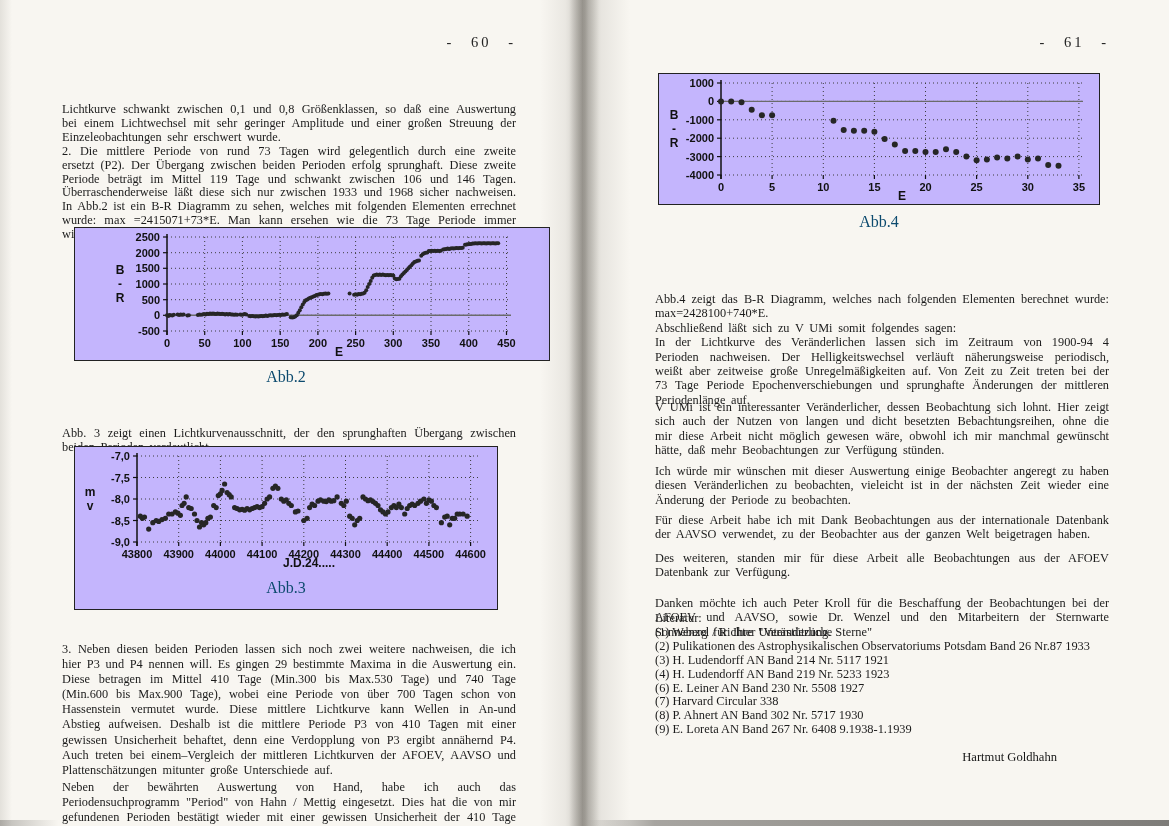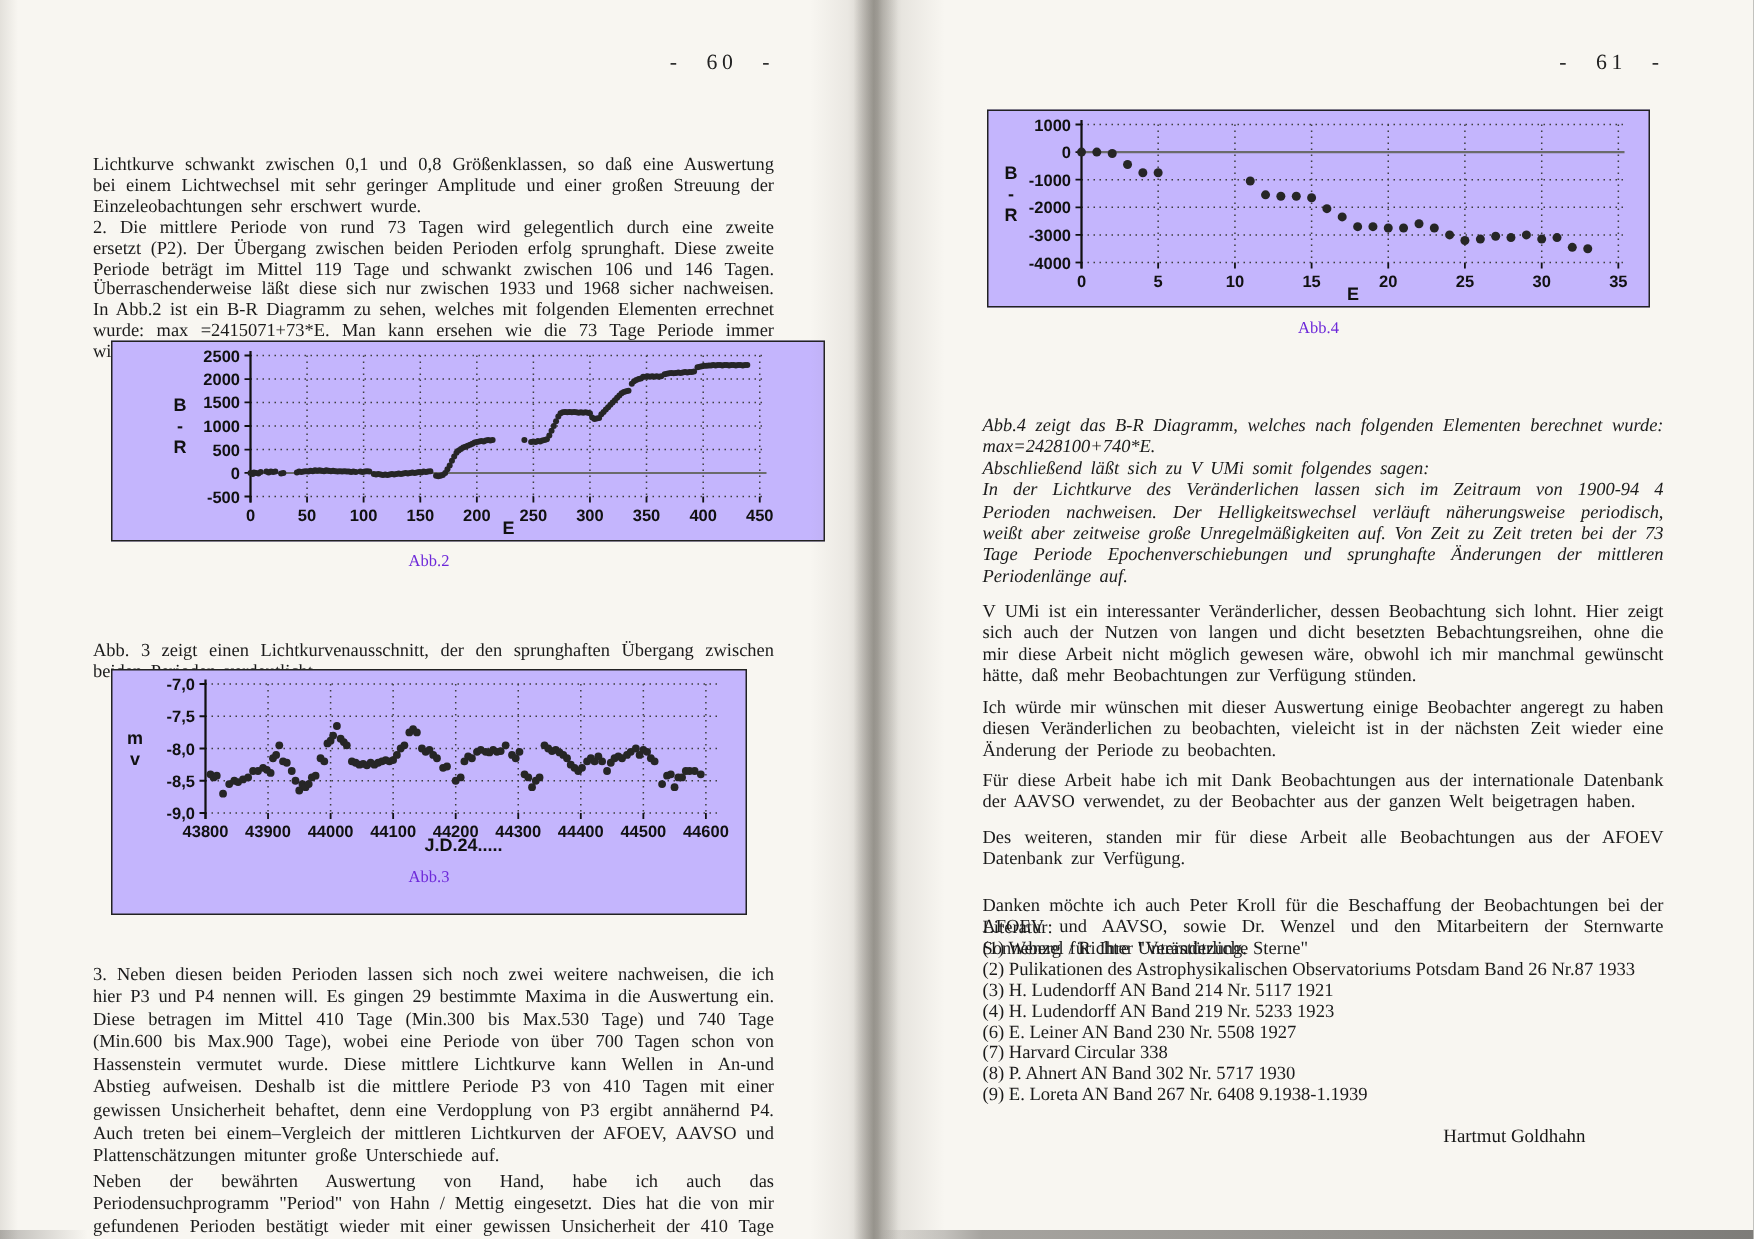--- a/index.html
+++ b/index.html
@@ -10,21 +10,21 @@
   }
   .hdr{position:absolute; width:454px; text-align:right; font-size:14.5px;
        letter-spacing:3px; word-spacing:10px; color:#222;}
   .block{position:absolute; width:454px; text-align:justify;
          font-size:12.3px; line-height:13.9px; word-spacing:2.6px; color:#1b1b1b;margin-top:36px;}
   .block p{margin:0;}
   .block-wide{line-height:15.1px;}
   .p61 .block{line-height:14.4px;}
   .chart-box{position:absolute; box-sizing:border-box; background:#c4b5fd;
              border:1.5px solid #222;}
-  .cap{position:absolute; text-align:center; font-size:11px; color:#6d28d9;}
+  .cap{position:absolute; text-align:center; font-size:16px; color:#0c4a6e;}
   .refs{position:absolute; width:454px; font-size:12.4px; line-height:13.9px;
         text-align:left; color:#1b1b1b;}
   .refs div{white-space:nowrap;}
   .sig{position:absolute; width:454px; text-align:right; padding-right:52px;
        box-sizing:border-box; font-size:12.6px;}
   
   .gutter{position:absolute; top:0; height:826px; pointer-events:none;}
   .g1{left:540px; width:90px;
       background:linear-gradient(90deg, rgba(110,104,94,0) 0%, rgba(110,104,94,0.10) 28%,
                  rgba(92,87,78,0.34) 50%, rgba(110,104,94,0.12) 68%, rgba(110,104,94,0) 100%);}
@@ -562,21 +562,21 @@
           <circle class="dot" cx="379.0" cy="84.4" r="3"></circle>
           <circle class="dot" cx="389.2" cy="90.9" r="3"></circle>
           <circle class="dot" cx="399.5" cy="91.8" r="3"></circle>
           <text class="al" text-anchor="middle" x="243" y="126">E</text>
           <text class="al" text-anchor="middle" x="15" y="45">B</text>
           <text class="al" text-anchor="middle" x="15" y="59">-</text>
           <text class="al" text-anchor="middle" x="15" y="73">R</text>
         </svg></div>
     <div class="cap" style="left:658px; top:213px; width:442px;">Abb.4</div>
 
-    <div class="block" style="left:655px; top:240px;font-style:italic;">
+    <div class="block" style="left:655px; top:256px;">
       <p>Abb.4 zeigt das B-R Diagramm, welches nach folgenden Elementen berechnet wurde: max=2428100+740*E.</p>
       <p>Abschließend läßt sich zu V UMi somit folgendes sagen:</p>
       <p>In der Lichtkurve des Veränderlichen lassen sich im Zeitraum von 1900-94 4 Perioden nachweisen. Der Helligkeitswechsel verläuft näherungsweise periodisch, weißt aber zeitweise große Unregelmäßigkeiten auf. Von Zeit zu Zeit treten bei der 73 Tage Periode Epochenverschiebungen und sprunghafte Änderungen der mittleren Periodenlänge auf.</p>
     </div>
 
     <div class="block" style="left:655px; top:364px;">V UMi ist ein interessanter Veränderlicher, dessen Beobachtung sich lohnt. Hier zeigt sich auch der Nutzen von langen und dicht besetzten Bebachtungsreihen, ohne die mir diese Arbeit nicht möglich gewesen wäre, obwohl ich mir manchmal gewünscht hätte, daß mehr Beobachtungen zur Verfügung stünden.</div>
 
     <div class="block" style="left:655px; top:428px;">Ich würde mir wünschen mit dieser Auswertung einige Beobachter angeregt zu haben diesen Veränderlichen zu beobachten, vieleicht ist in der nächsten Zeit wieder eine Änderung der Periode zu beobachten.</div>
 
     <div class="block" style="left:655px; top:477px;">Für diese Arbeit habe ich mit Dank Beobachtungen aus der internationale Datenbank der AAVSO verwendet, zu der Beobachter aus der ganzen Welt beigetragen haben.</div>

